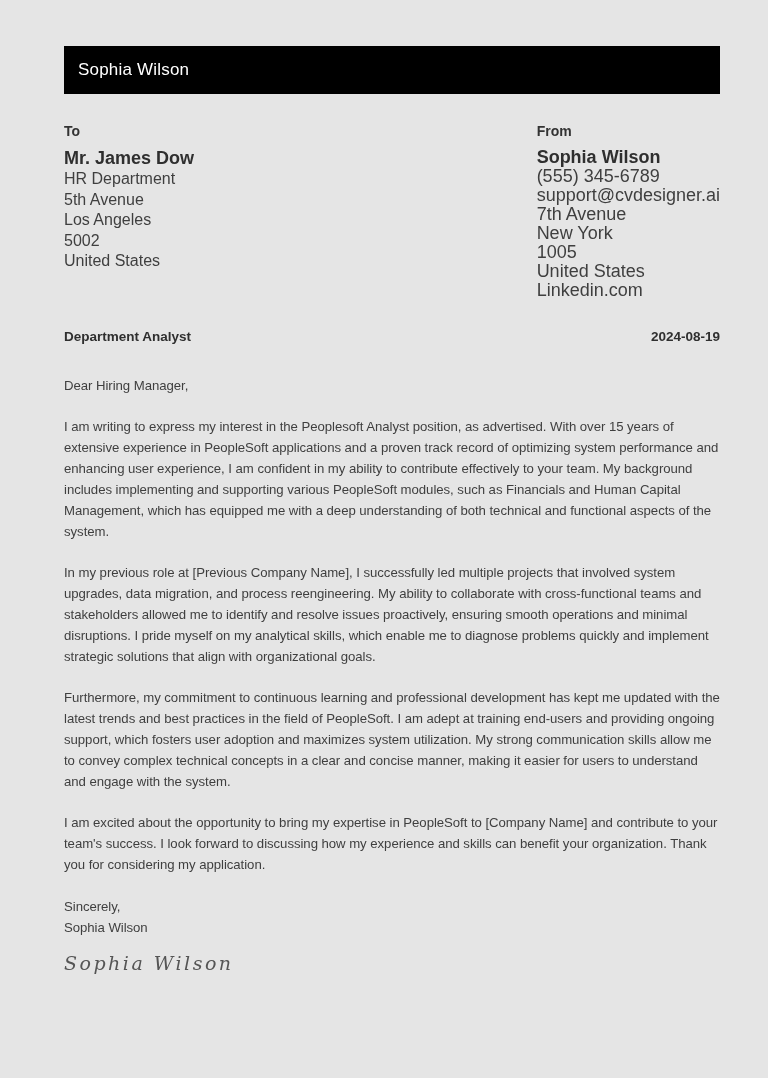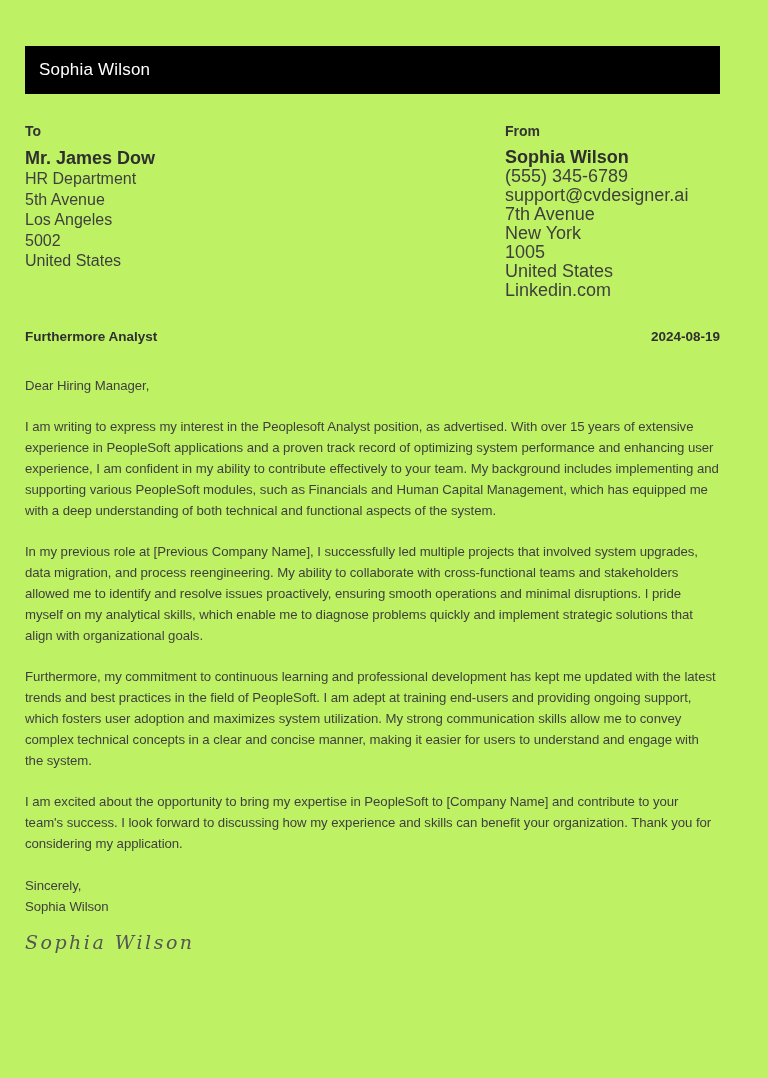--- a/index.html
+++ b/index.html
@@ -5,22 +5,22 @@
   * { margin: 0; padding: 0; box-sizing: border-box; }
   html, body { background: #ffffff; }
   body {
     font-family: "Liberation Sans", sans-serif;
     -webkit-font-smoothing: antialiased;
   }
   .page {
     position: relative;
     width: 768px;
     height: 1078px;
-    background: #bef264;
-    padding: 46px 48px 0 25px;
+    background: #e5e5e5;
+    padding: 46px 48px 0 64px;
     overflow: hidden;
   }
   .header {
     height: 48px;
     background: #000000;
     display: flex;
     align-items: center;
     padding-left: 14px;
   }
   .header-name {
@@ -110,21 +110,21 @@
       <div class="addr-line">support@cvdesigner.ai</div>
       <div class="addr-line">7th Avenue</div>
       <div class="addr-line">New York</div>
       <div class="addr-line">1005</div>
       <div class="addr-line">United States</div>
       <div class="addr-line">Linkedin.com</div>
     </div>
   </section>
 
   <section class="subject-row">
-    <span class="subject-title">Furthermore Analyst</span>
+    <span class="subject-title">Department Analyst</span>
     <span class="subject-date">2024-08-19</span>
   </section>
 
   <section class="letter-body">
     <p class="salutation">Dear Hiring Manager,</p>
     <p>I am writing to express my interest in the Peoplesoft Analyst position, as advertised. With over 15 years of extensive experience in PeopleSoft applications and a proven track record of optimizing system performance and enhancing user experience, I am confident in my ability to contribute effectively to your team. My background includes implementing and supporting various PeopleSoft modules, such as Financials and Human Capital Management, which has equipped me with a deep understanding of both technical and functional aspects of the system.</p>
     <p>In my previous role at [Previous Company Name], I successfully led multiple projects that involved system upgrades, data migration, and process reengineering. My ability to collaborate with cross-functional teams and stakeholders allowed me to identify and resolve issues proactively, ensuring smooth operations and minimal disruptions. I pride myself on my analytical skills, which enable me to diagnose problems quickly and implement strategic solutions that align with organizational goals.</p>
     <p>Furthermore, my commitment to continuous learning and professional development has kept me updated with the latest trends and best practices in the field of PeopleSoft. I am adept at training end-users and providing ongoing support, which fosters user adoption and maximizes system utilization. My strong communication skills allow me to convey complex technical concepts in a clear and concise manner, making it easier for users to understand and engage with the system.</p>
     <p>I am excited about the opportunity to bring my expertise in PeopleSoft to [Company Name] and contribute to your team's success. I look forward to discussing how my experience and skills can benefit your organization. Thank you for considering my application.</p>
     <div class="closing-block">

